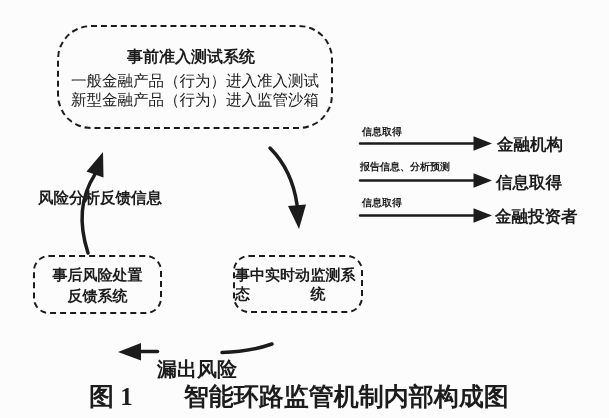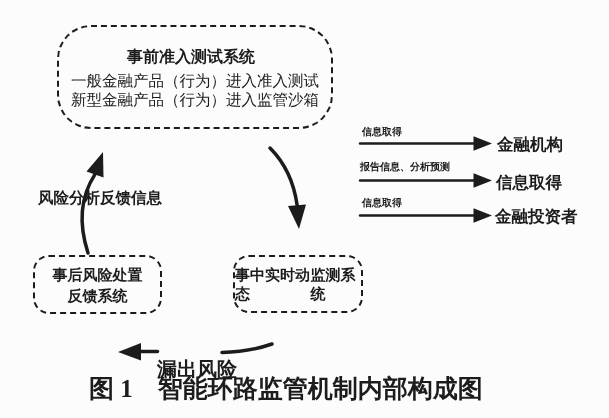--- a/index.html
+++ b/index.html
@@ -37,21 +37,21 @@
 
   .out-label  { position:absolute; font-size:10px; font-weight:bold; white-space:nowrap; }
   .out-target { position:absolute; font-size:16.5px; font-weight:bold; white-space:nowrap; }
   #out1-label { left:362px; top:125px; }
   #out1-target { left:497px; top:134px; }
   #out2-label { left:360px; top:160px; }
   #out2-target { left:496px; top:172px; }
   #out3-label { left:362px; top:196px; }
   #out3-target { left:495px; top:206px; }
 
-  .caption { position:absolute; left:89px; top:372px; display:flex; gap:25px;
+  .caption { position:absolute; left:89px; top:380px; display:flex; gap:51px;
     font-family:"Liberation Serif","DejaVu Serif",serif;
     font-weight:bold; font-size:25px; white-space:nowrap; }
 </style>
 </head>
 <body>
 
 <div class="stage">
 
   <svg class="arrow-layer" viewBox="0 0 609 418" aria-hidden="true">
     <g>

